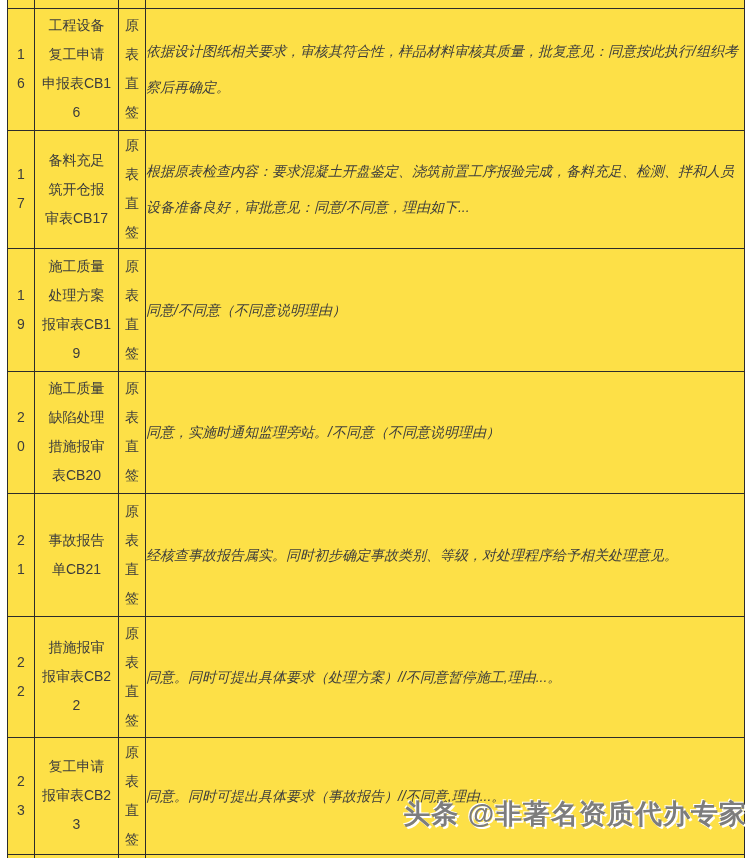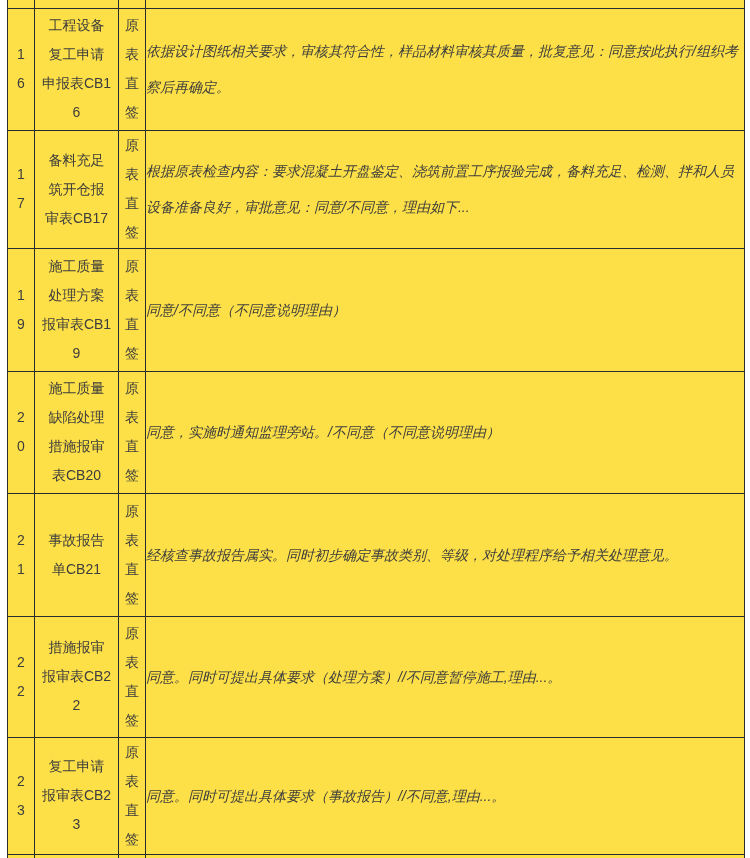--- a/index.html
+++ b/index.html
@@ -253,14 +253,15 @@
   </tr>
         <tr class="cut-bottom" style="height:12px;">
         <td></td>
         <td></td>
         <td></td>
         <td></td>
       </tr>
     </tbody>
   </table>
 
+  <div class="watermark">头条 @非著名资质代办专家</div>
 
 </div>
 
 </body></html>

